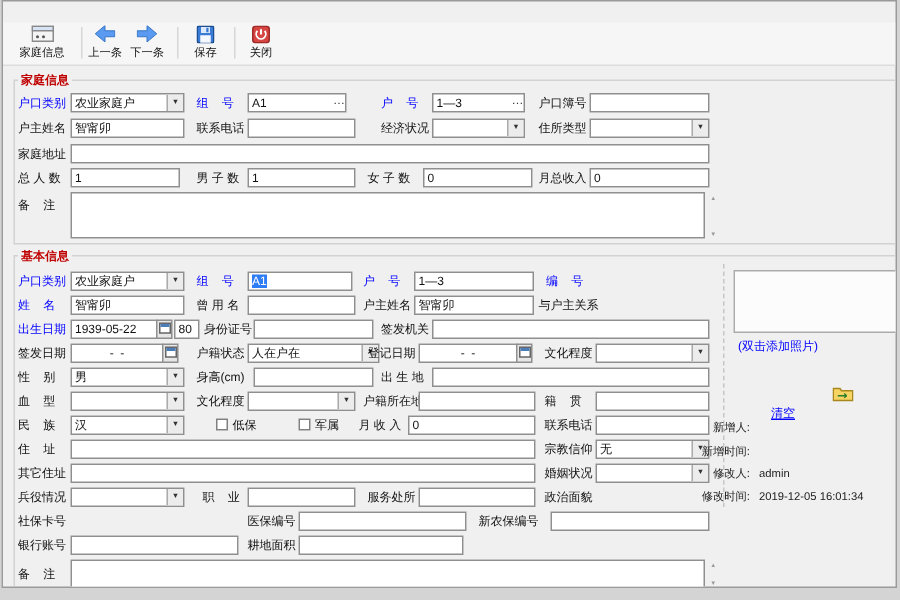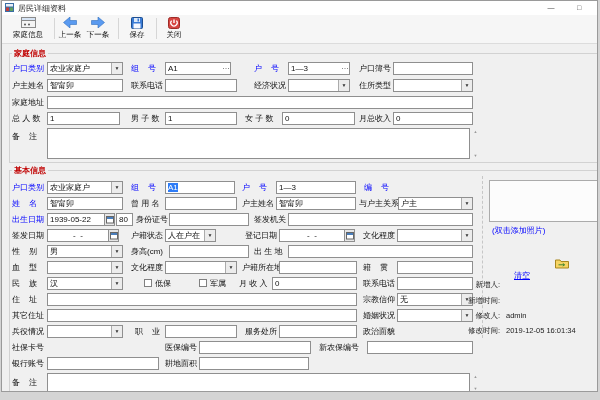--- a/index.html
+++ b/index.html
@@ -38,32 +38,20 @@
   .bluehint{position:absolute;font-size:8px;color:#0000ff;white-space:nowrap}
   .link{position:absolute;font-size:8px;color:#0000ff;text-decoration:underline;white-space:nowrap;cursor:pointer}
   .audit-lbl{position:absolute;width:46px;text-align:right;font-size:7.5px;color:#222;white-space:nowrap}
   .audit-val{position:absolute;font-size:7.5px;color:#222;white-space:nowrap}
 </style>
 </head>
 <body>
 
 <div id="win">
 
-  <div class="titlebar">
-    <svg class="appicon" viewBox="0 0 9 9">
-      <rect width="9" height="9" fill="#3a6ea5"></rect>
-        <rect x="1" y="1" width="7" height="2.5" fill="#e8eef7"></rect>
-      <rect x="1" y="4.5" width="3" height="3.5" fill="#c03c3c"></rect>
-        <rect x="5" y="4.5" width="3" height="3.5" fill="#5f9e5f"></rect>
-    </svg>
-    <span class="tb-title">居民详细资料</span>
-    <span class="winbtn" style="left:538px">—</span>
-    <span class="winbtn" style="left:566px">□</span>
-    <span class="winbtn" style="left:592px">✕</span>
-  </div>
 
   <div class="toolbar">
     <div class="tbtn" style="left:4px;width:44px">
       <span class="ic"><svg width="15" height="11" viewBox="0 0 15 11">
             <rect x="0.5" y="0.5" width="14" height="10" fill="#f4f4f4" stroke="#8a8a8a"></rect>
             <rect x="0.5" y="0.5" width="14" height="3" fill="#d6e4f5" stroke="#8a8a8a"></rect>
             <circle cx="4" cy="7.5" r="1" fill="#555"></circle>
             <circle cx="8" cy="7.5" r="1" fill="#555"></circle>
           </svg></span>
       <span>家庭信息</span>
@@ -153,42 +141,41 @@
   <div class="fld" style="left:274px;top:180px;width:80px"><span>1—3</span></div>
   <span class="lbl b" style="left:362px;top:182px">编    号</span>
 
   <span class="lbl b" style="left:10px;top:198px">姓    名</span>
   <div class="fld" style="left:45px;top:196px;width:76px"><span>智甯卯</span></div>
   <span class="lbl" style="left:129px;top:198px">曾 用 名</span>
   <div class="fld" style="left:163px;top:196px;width:72px"><span></span></div>
   <span class="lbl" style="left:240px;top:198px">户主姓名</span>
   <div class="fld" style="left:274px;top:196px;width:80px"><span>智甯卯</span></div>
   <span class="lbl" style="left:357px;top:198px">与户主关系</span>
-  <div class="fld dd" style="left:396px;top:196px;width:75px"><span>户主</span><span class="arrow">▼</span></div>
 
   <span class="lbl b" style="left:10px;top:214px">出生日期</span>
   <div class="fld" style="left:45px;top:212px;width:58px"><span>1939-05-22</span></div>
   <span class="cal" style="left:102px;top:212px"><svg width="8" height="9" viewBox="0 0 8 9">
         <rect x="0.5" y="1.5" width="7" height="6.5" fill="#fff" stroke="#666"></rect>
         <rect x="1" y="2" width="6" height="2" fill="#4a7ebb"></rect>
       </svg></span>
   <div class="fld" style="left:114px;top:212px;width:17px"><span>80</span></div>
   <span class="lbl" style="left:134px;top:214px">身份证号</span>
   <div class="fld" style="left:167px;top:212px;width:80px"><span></span></div>
   <span class="lbl" style="left:252px;top:214px">签发机关</span>
   <div class="fld" style="left:286px;top:212px;width:185px"><span></span></div>
 
   <span class="lbl" style="left:10px;top:230px">签发日期</span>
   <div class="fld ctr" style="left:45px;top:228px;width:62px"><span>-  -</span></div>
   <span class="cal" style="left:106px;top:228px"><svg width="8" height="9" viewBox="0 0 8 9">
         <rect x="0.5" y="1.5" width="7" height="6.5" fill="#fff" stroke="#666"></rect>
         <rect x="1" y="2" width="6" height="2" fill="#4a7ebb"></rect>
       </svg></span>
   <span class="lbl" style="left:129px;top:230px">户籍状态</span>
-  <div class="fld dd" style="left:163px;top:228px;width:51px"><span>人在户在</span><span class="arrow">▼</span></div>
+  <div class="fld dd" style="left:163px;top:228px;width:88px"><span>人在户在</span><span class="arrow">▼</span></div>
   <span class="lbl" style="left:243px;top:230px">登记日期</span>
   <div class="fld ctr" style="left:277px;top:228px;width:66px"><span>-  -</span></div>
   <span class="cal" style="left:342px;top:228px"><svg width="8" height="9" viewBox="0 0 8 9">
         <rect x="0.5" y="1.5" width="7" height="6.5" fill="#fff" stroke="#666"></rect>
         <rect x="1" y="2" width="6" height="2" fill="#4a7ebb"></rect>
       </svg></span>
   <span class="lbl" style="left:361px;top:230px">文化程度</span>
   <div class="fld dd" style="left:395px;top:228px;width:76px"><span></span><span class="arrow">▼</span></div>
 
   <span class="lbl" style="left:10px;top:246px">性    别</span>

